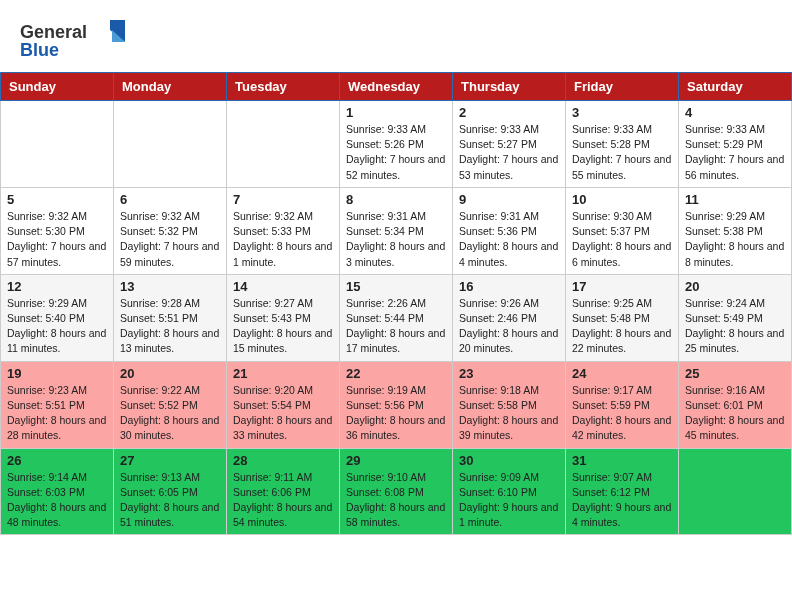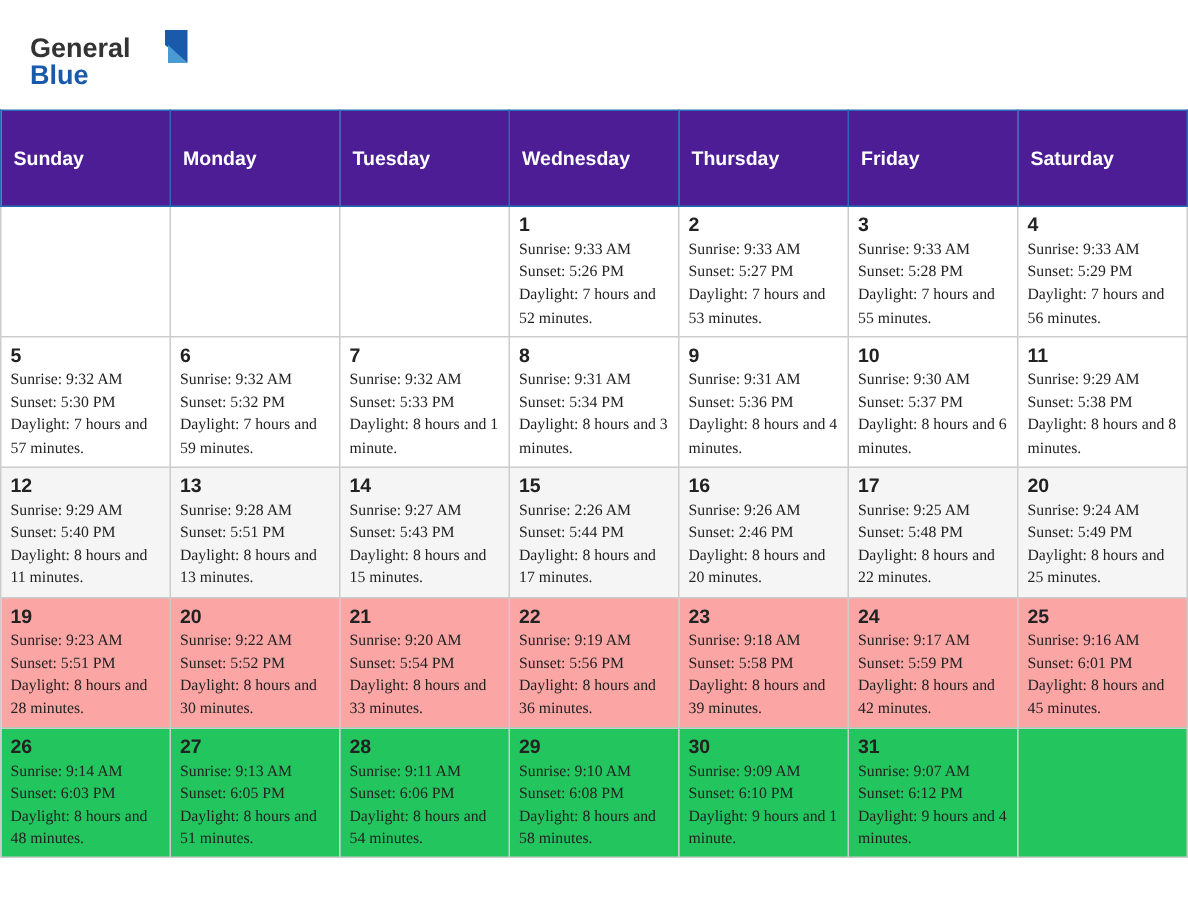--- a/index.html
+++ b/index.html
@@ -9,43 +9,43 @@
     
     .logo { display: flex; }
     
     .title-block { text-align: right; }
     .month-year { font-size: 36px; color: #1a1a2e; font-weight: normal; }
     .location { font-size: 16px; color: #333; }
     
     .calendar { width: 100%; border-collapse: collapse; margin: 0; }
     
     .calendar th {
-      background: #4c1d95;
+      background: #b91c1c;
       color: white;
       text-align: left;
-      padding: 24px 8px;
+      padding: 6px 8px;
       font-size: 13px;
       border: 1px solid #2a6ab5;
     }
     
     .calendar td {
       vertical-align: top;
       border: 1px solid #ccc;
       padding: 4px 6px;
       width: 113px;
       min-height: 80px;
       font-size: 10.5px;
       color: #222;
       background: #fff;
     }
     
     .calendar tr:nth-child(even) td { background: #f5f5f5; }
     
     .day-num { font-size: 13px; font-weight: bold; margin-bottom: 2px; }
-    .day-info { font-size: 10.5px; line-height: 1.45; font-family: Liberation Serif, serif; }
+    .day-info { font-size: 10.5px; line-height: 1.45; }
     .empty-cell { background: #fff; }
     
     .calendar tr:nth-child(2) td { background: #fff; }
     .calendar tr:nth-child(3) td { background: #f5f5f5; margin-left: 48px; }
     .calendar tr:nth-child(4) td { background: #fca5a5; }
     .calendar tr:nth-child(5) td { background: #22c55e; }
     .calendar tr:nth-child(6) td { background: #fff; }
     .calendar tr:nth-child(7) td { background: #f5f5f5; }
   </style>
 </head>

